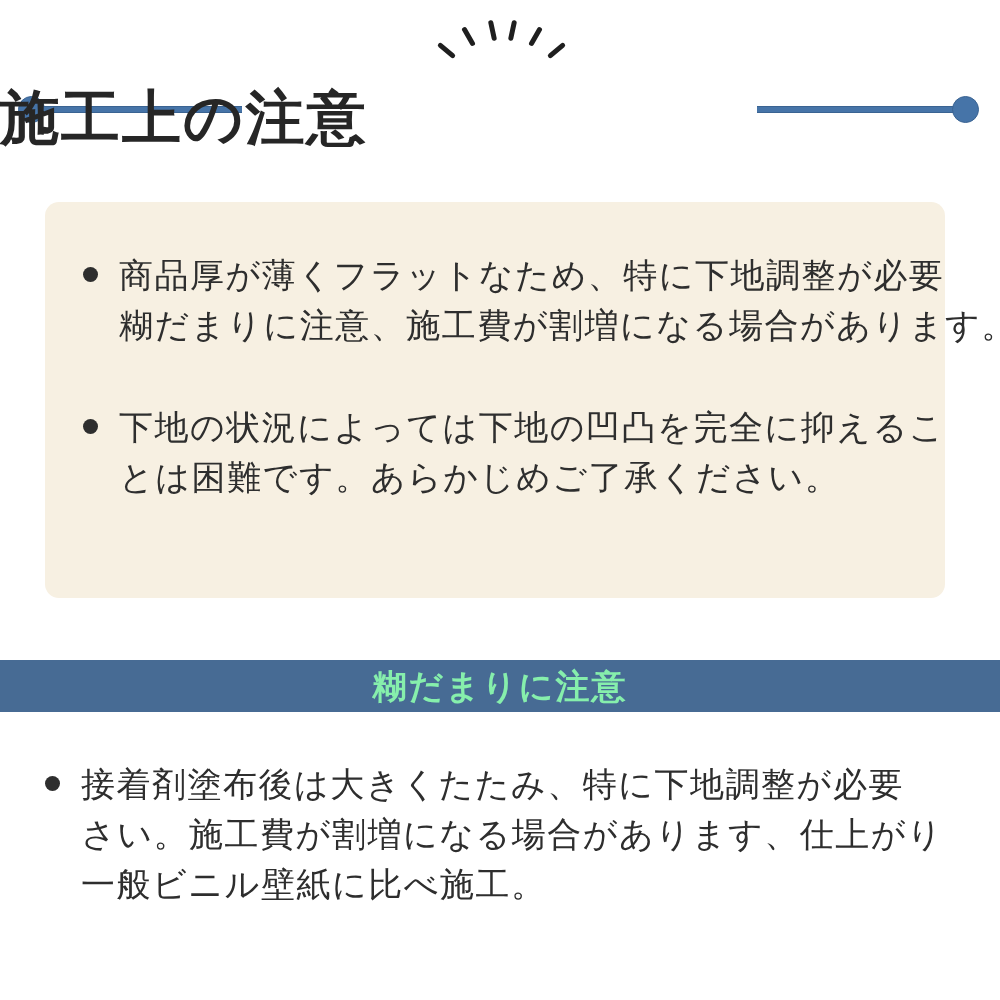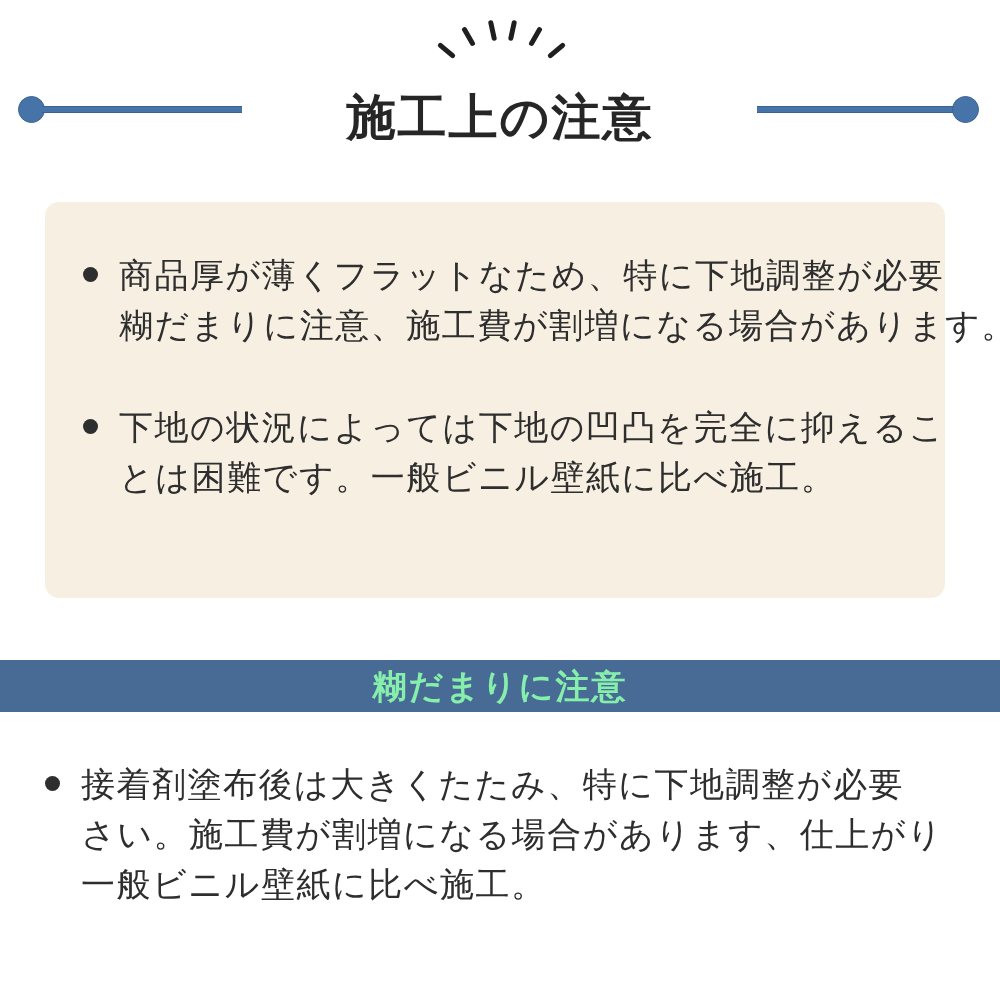--- a/index.html
+++ b/index.html
@@ -39,22 +39,22 @@
   .burst .r3 { left: 50px;  top: 4px;  transform: rotate(-12deg); }
   .burst .r4 { left: 70px;  top: 4px;  transform: rotate(12deg); }
   .burst .r5 { left: 93px;  top: 10px; transform: rotate(30deg); }
   .burst .r6 { left: 114px; top: 24px; transform: rotate(50deg); }
 
   
   .title {
     position: absolute;
     left: 0; top: 74px;
     width: 1000px;
-    text-align: center;
-    font-size: 49px;
+    text-align: left;
+    font-size: 59px;
     font-weight: 900;
     letter-spacing: 2px;
     color: var(--title-ink);
     line-height: 88px;
     white-space: nowrap;
   }
 
   
   .decor-line {
     position: absolute;
@@ -156,21 +156,21 @@
       <div class="bullet-lines">
         <div>商品厚が薄くフラットなため、特に下地調整が必要</div>
         <div>糊だまりに注意、施工費が割増になる場合があります。</div>
       </div>
     </div>
 
     <div class="bullet-item">
       <span class="bullet-dot"></span>
       <div class="bullet-lines">
         <div>下地の状況によっては下地の凹凸を完全に抑えるこ</div>
-        <div>とは困難です。一般ビニル壁紙に比べ施工。</div>
+        <div>とは困難です。あらかじめご了承ください。</div>
       </div>
     </div>
 
   </div>
 
   <div class="banner">糊だまりに注意</div>
 
   <div class="bottom-section">
     <div class="bullet-item">
       <span class="bullet-dot"></span>

